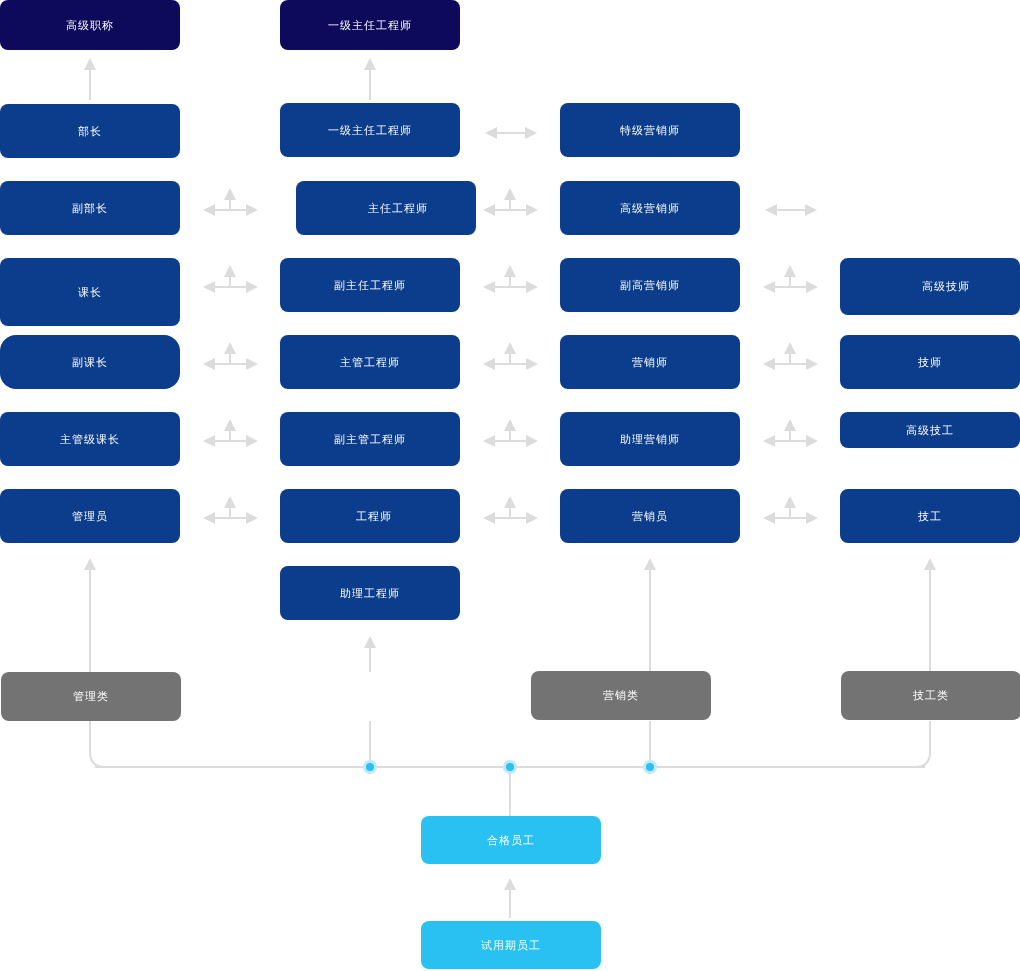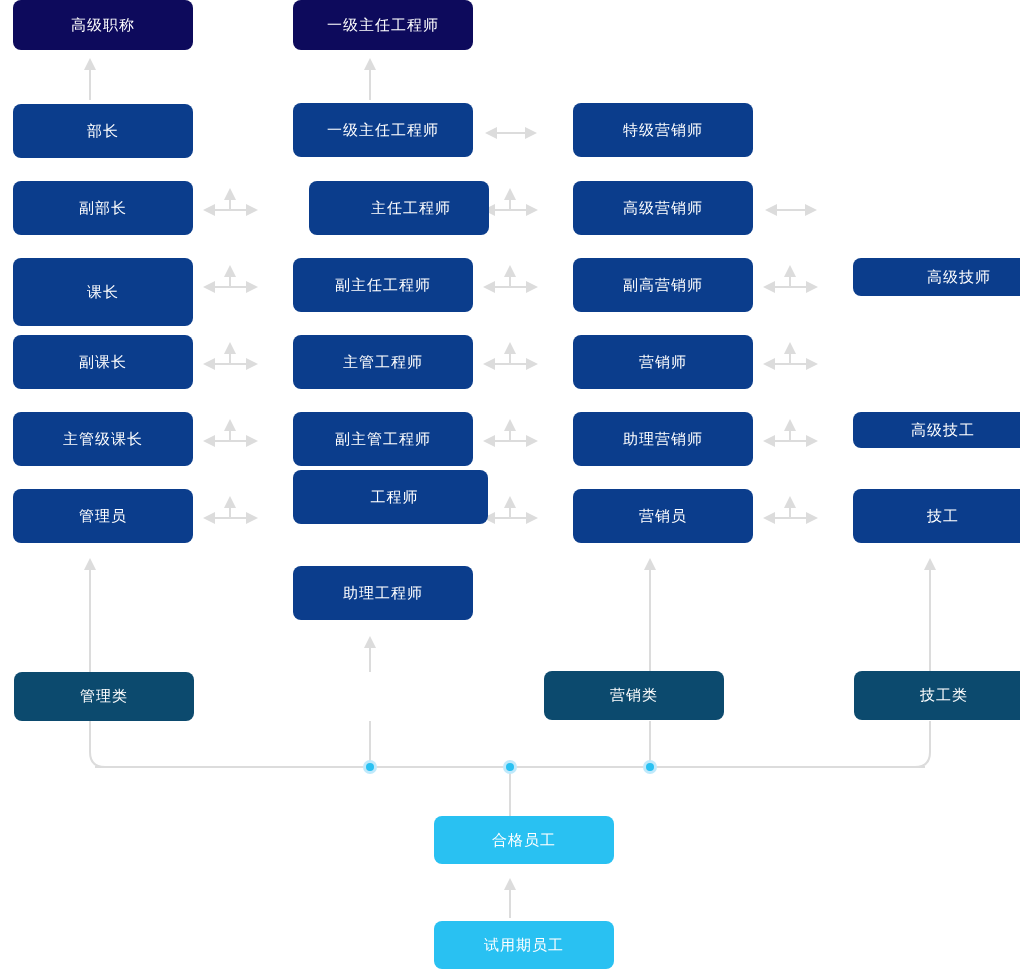--- a/index.html
+++ b/index.html
@@ -13,30 +13,29 @@
   }
   #chart{
     position:absolute;left:0;top:0;width:1020px;height:971px;
   }
   
   .node{
     position:absolute;
     box-sizing:border-box;
     display:flex;align-items:center;justify-content:center;
     color:#ffffff;
-    font-size:15px;
+    font-size:11px;
     letter-spacing:1px;
     border-radius:8px;
     white-space:nowrap;
     user-select:none;
-    margin-left:13px;
   }
   .node.lv-top   { background:#0d0a5c; }
   .node.lv-rank  { background:#0b3d8c; }
-  .node.lv-cat   { background:#0c4a6e; }
+  .node.lv-cat   { background:#737373; }
   .node.lv-base  { background:#29c1f2; }
 
   
   #wires{
     position:absolute;left:0;top:0;width:1020px;height:971px;
     pointer-events:none;
   }
   .wire{
     fill:none;
     stroke:#dcdcdc;
@@ -235,43 +234,44 @@
     <g>
       <line class="wire" x1="510" y1="918" x2="510" y2="882"></line>
       <use href="#ah-up" x="510" y="878"></use>
     </g>
   </svg>
 
   <div class="node lv-top" style="left:0px;top:0px;width:180px;height:50px;">高级职称</div>
   <div class="node lv-rank" style="left:0px;top:104px;width:180px;height:54px;">部长</div>
   <div class="node lv-rank" style="left:0px;top:181px;width:180px;height:54px;">副部长</div>
   <div class="node lv-rank" style="left:0px;top:258px;width:180px;height:68px;">课长</div>
-  <div class="node lv-rank" style="left:0px;top:335px;width:180px;height:54px;">副课长</div>
+  <div class="node lv-rank" style="left:0px;top:335px;width:180px;height:54px;border-radius:16px;">副课长</div>
   <div class="node lv-rank" style="left:0px;top:412px;width:180px;height:54px;font-family:Liberation Serif, serif;">主管级课长</div>
   <div class="node lv-rank" style="left:0px;top:489px;width:180px;height:54px;">管理员</div>
   <div class="node lv-cat" style="left:1px;top:672px;width:180px;height:49px;">管理类</div>
 
   <div class="node lv-top" style="left:280px;top:0px;width:180px;height:50px;">一级主任工程师</div>
   <div class="node lv-rank" style="left:280px;top:103px;width:180px;height:54px;">一级主任工程师</div>
   <div class="node lv-rank" style="left:296px;top:181px;width:180px;height:54px;padding-left:24px;">主任工程师</div>
   <div class="node lv-rank" style="left:280px;top:258px;width:180px;height:54px;">副主任工程师</div>
   <div class="node lv-rank" style="left:280px;top:335px;width:180px;height:54px;">主管工程师</div>
   <div class="node lv-rank" style="left:280px;top:412px;width:180px;height:54px;">副主管工程师</div>
-  <div class="node lv-rank" style="left:280px;top:470px;width:195px;height:54px;padding-left:8px;">工程师</div>
+  <div class="node lv-rank" style="left:280px;top:489px;width:180px;height:54px;padding-left:8px;">工程师</div>
   <div class="node lv-rank" style="left:280px;top:566px;width:180px;height:54px;">助理工程师</div>
 
   <div class="node lv-rank" style="left:560px;top:103px;width:180px;height:54px;">特级营销师</div>
   <div class="node lv-rank" style="left:560px;top:181px;width:180px;height:54px;">高级营销师</div>
   <div class="node lv-rank" style="left:560px;top:258px;width:180px;height:54px;">副高营销师</div>
   <div class="node lv-rank" style="left:560px;top:335px;width:180px;height:54px;">营销师</div>
   <div class="node lv-rank" style="left:560px;top:412px;width:180px;height:54px;">助理营销师</div>
   <div class="node lv-rank" style="left:560px;top:489px;width:180px;height:54px;">营销员</div>
   <div class="node lv-cat" style="left:531px;top:671px;width:180px;height:49px;">营销类</div>
 
-  <div class="node lv-rank" style="left:840px;top:258px;width:180px;height:38px;padding-left:32px;">高级技师</div>
+  <div class="node lv-rank" style="left:840px;top:258px;width:180px;height:57px;padding-left:32px;">高级技师</div>
+  <div class="node lv-rank" style="left:840px;top:335px;width:180px;height:54px;">技师</div>
   <div class="node lv-rank" style="left:840px;top:412px;width:180px;height:36px;">高级技工</div>
   <div class="node lv-rank" style="left:840px;top:489px;width:180px;height:54px;">技工</div>
   <div class="node lv-cat" style="left:841px;top:671px;width:180px;height:49px;">技工类</div>
 
   <div class="node lv-base" style="left:421px;top:816px;width:180px;height:48px;">合格员工</div>
   <div class="node lv-base" style="left:421px;top:921px;width:180px;height:48px;">试用期员工</div>
 
 </div>
 
 </body></html>

